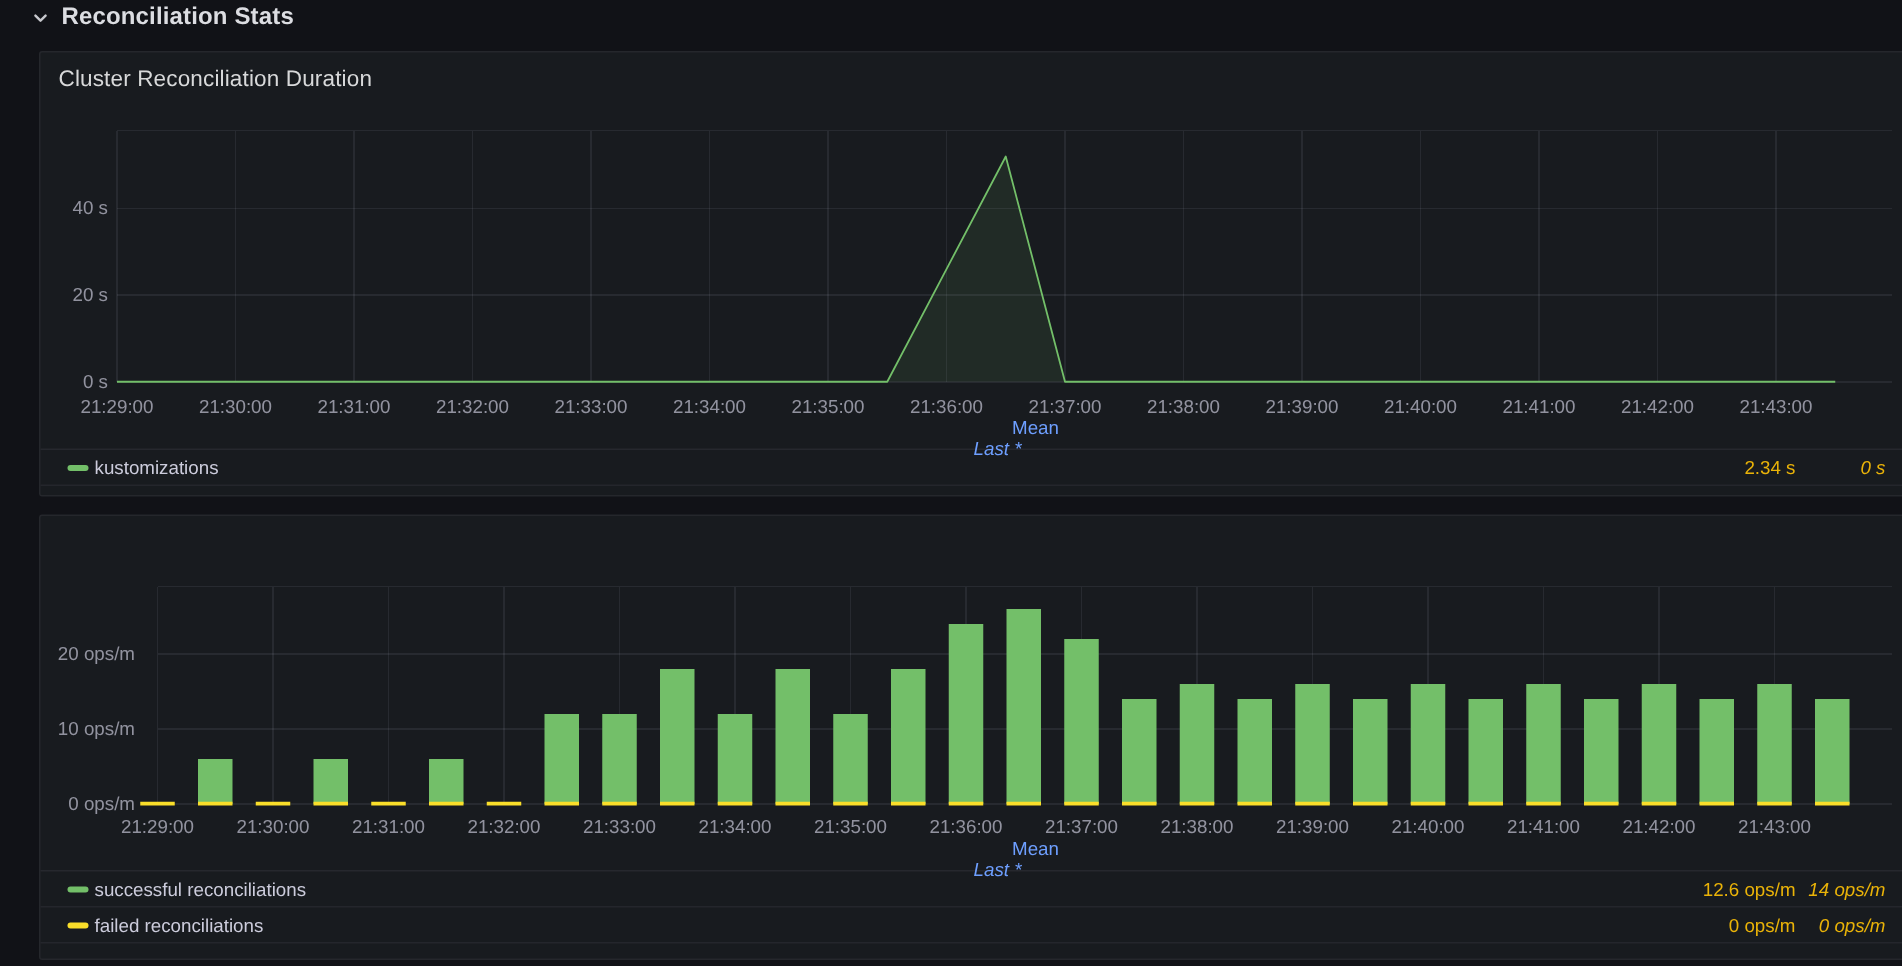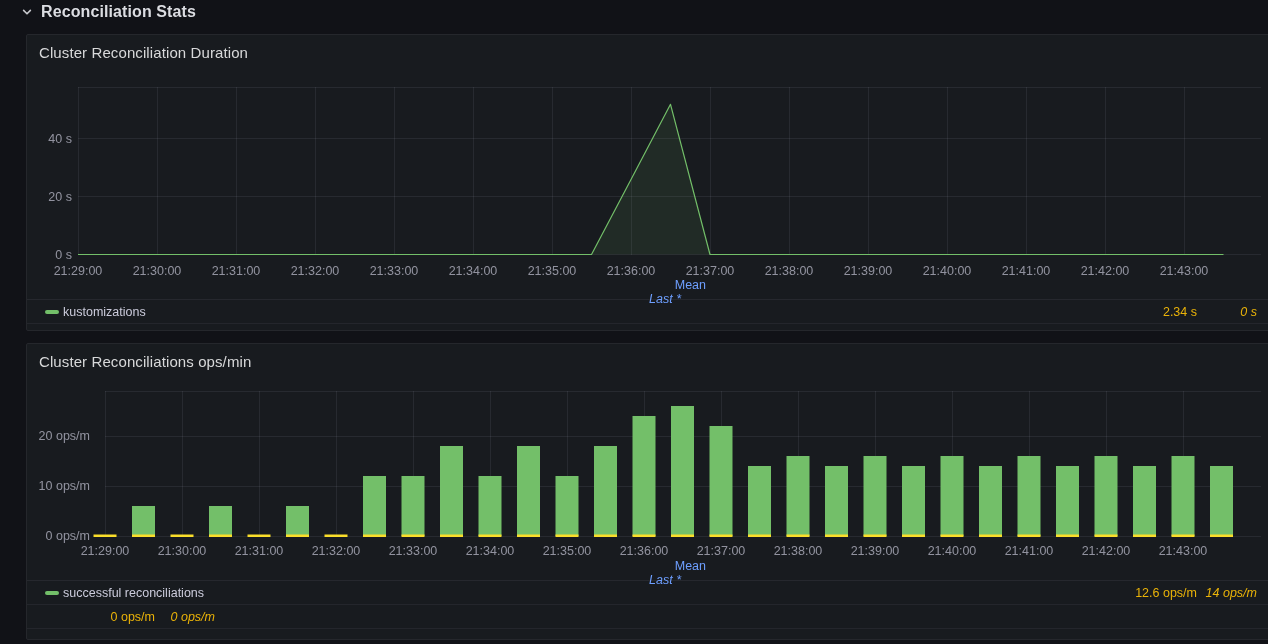--- a/index.html
+++ b/index.html
@@ -91,21 +91,20 @@
           <span class="swatch" style="background: rgb(115, 191, 105);"></span>
           <span>kustomizations</span>
         </span>
         <span class="lval">2.34 s</span>
         <span class="lval last">0 s</span>
       </div>
     </div>
   </section>
 
   <section class="panel panel-2">
-    <h2 class="panel-title">Cluster Reconciliations ops/min</h2>
     <svg id="svg-ops" class="chart" width="1244" height="296" viewBox="0 0 1244 296">
         <line x1="78" y1="47" x2="1234" y2="47" stroke="rgba(204,204,220,0.09)" shape-rendering="crispEdges"></line>
         <line x1="78" y1="192" x2="1234" y2="192" stroke="rgba(204,204,220,0.09)" shape-rendering="crispEdges"></line>
         <text x="63" y="196" text-anchor="end" fill="rgba(204,204,220,0.68)" font-size="12.5">0 ops/m</text>
         <line x1="78" y1="142" x2="1234" y2="142" stroke="rgba(204,204,220,0.09)" shape-rendering="crispEdges"></line>
         <text x="63" y="146" text-anchor="end" fill="rgba(204,204,220,0.68)" font-size="12.5">10 ops/m</text>
         <line x1="78" y1="92" x2="1234" y2="92" stroke="rgba(204,204,220,0.09)" shape-rendering="crispEdges"></line>
         <text x="63" y="96" text-anchor="end" fill="rgba(204,204,220,0.68)" font-size="12.5">20 ops/m</text>
         <line x1="78" y1="47" x2="78" y2="192" stroke="rgba(204,204,220,0.09)" shape-rendering="crispEdges"></line>
         <text x="78" y="211" text-anchor="middle" fill="rgba(204,204,220,0.68)" font-size="12.5">21:29:00</text>
@@ -202,19 +201,23 @@
       </div>
       <div class="lrow">
         <span class="lname">
           <span class="swatch" style="background: rgb(115, 191, 105);"></span>
           <span>successful reconciliations</span>
         </span>
         <span class="lval">12.6 ops/m</span>
         <span class="lval last">14 ops/m</span>
       </div>
       <div class="lrow">
+        <span class="lname">
+          <span class="swatch" style="background: rgb(250, 222, 42);"></span>
+          <span>failed reconciliations</span>
+        </span>
         <span class="lval">0 ops/m</span>
         <span class="lval last">0 ops/m</span>
       </div>
     </div>
   </section>
 
 </div>
 
 </body></html>

